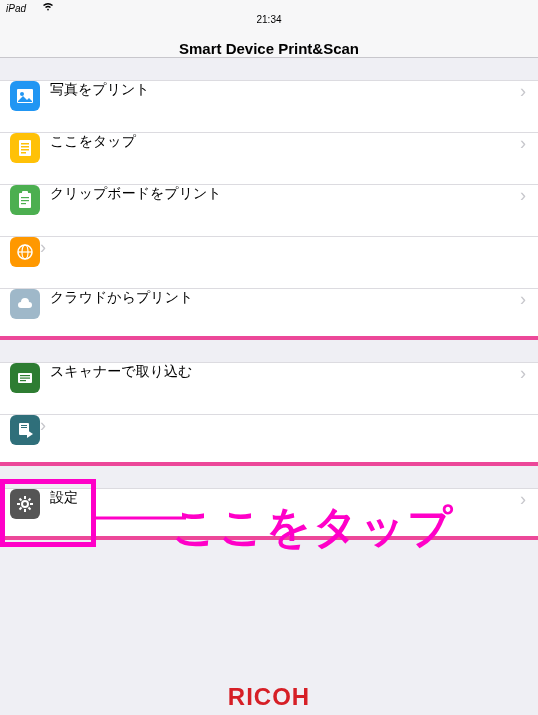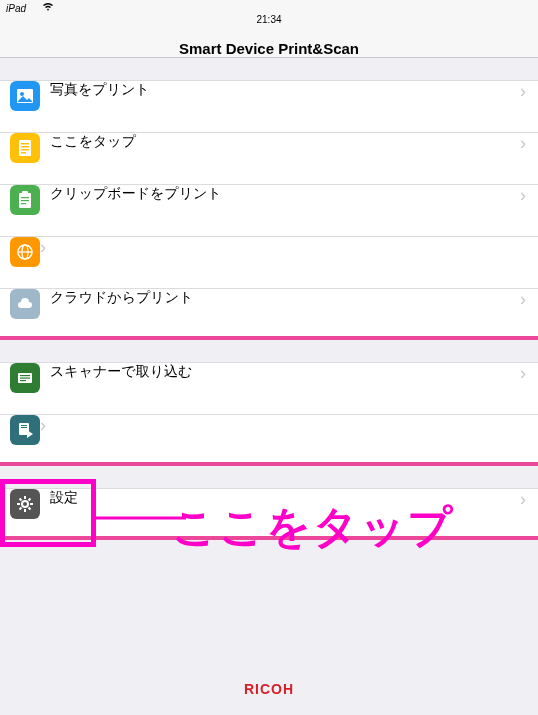--- a/index.html
+++ b/index.html
@@ -103,26 +103,26 @@
     font-size: 44px;
     font-weight: bold;
     z-index: 9;
     white-space: nowrap;
     pointer-events: none;
     letter-spacing: 2px;
   }
 
   .brand {
     position: absolute;
-    bottom: 18px;
+    bottom: 4px;
     left: 0; right: 0;
     text-align: center;
     color: #d61f26;
     font-weight: bold;
-    font-size: 14px;
+    font-size: 24px;
     letter-spacing: 1px;
     font-family: Arial, sans-serif;
   }
 </style>
 </head>
 <body>
 
 <div class="status-bar">
   <div class="status-left">
     <span>iPad</span>

